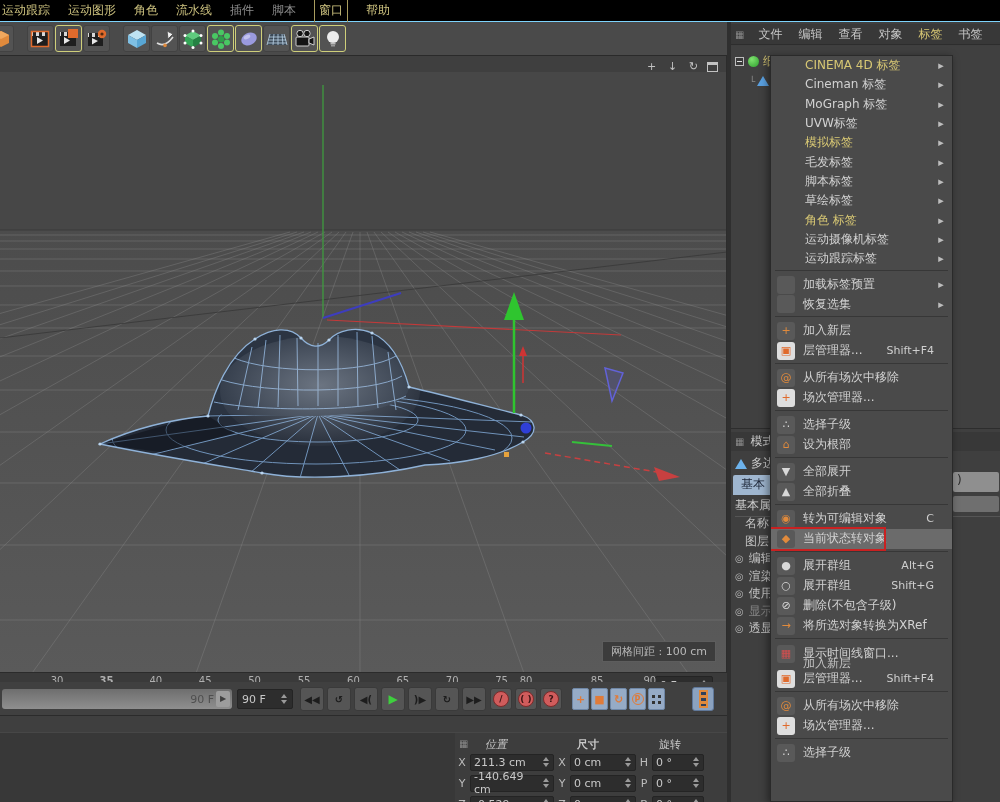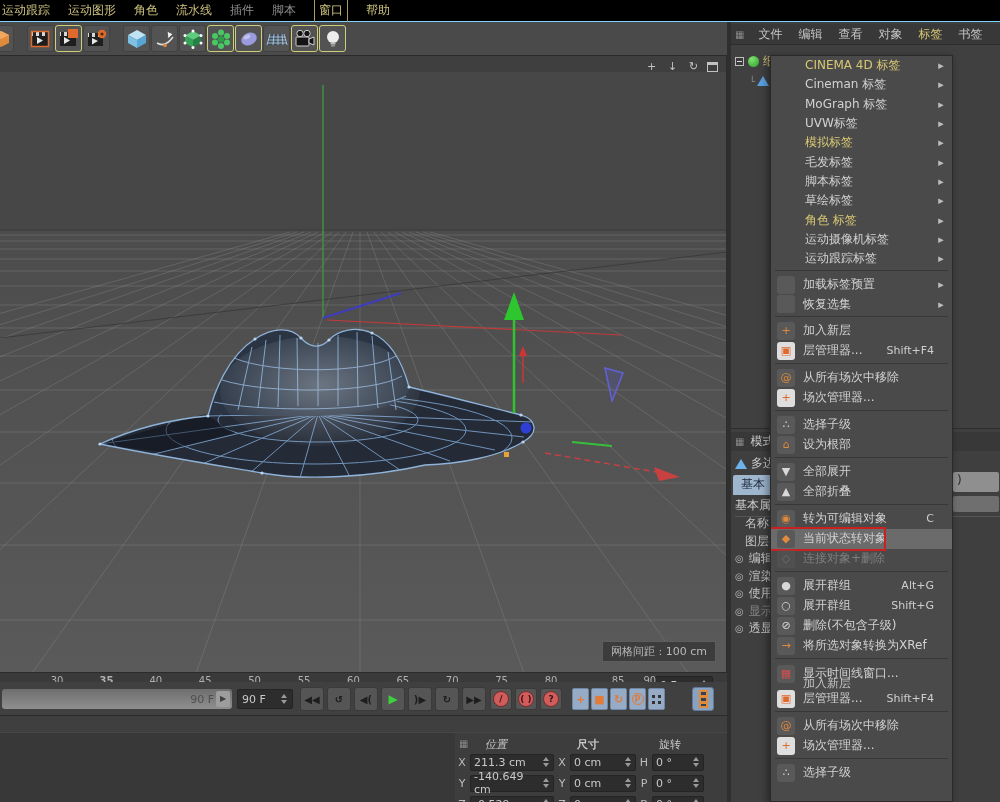--- a/index.html
+++ b/index.html
@@ -446,23 +446,23 @@
       <span class="tick-num" style="left: 304px;">55</span>
       <span class="tick-mark" style="left: 304px;"></span>
       <span class="tick-num" style="left: 353.4px;">60</span>
       <span class="tick-mark" style="left: 353.4px;"></span>
       <span class="tick-num" style="left: 402.8px;">65</span>
       <span class="tick-mark" style="left: 402.8px;"></span>
       <span class="tick-num" style="left: 452.2px;">70</span>
       <span class="tick-mark" style="left: 452.2px;"></span>
       <span class="tick-num" style="left: 501.6px;">75</span>
       <span class="tick-mark" style="left: 501.6px;"></span>
-      <span class="tick-num" style="left: 551px;">80</span>
+      <span class="tick-num" style="left: 526px;">80</span>
       <span class="tick-mark" style="left: 551px;"></span>
-      <span class="tick-num" style="left: 618px;">85</span>
+      <span class="tick-num" style="left: 597px;">85</span>
       <span class="tick-mark" style="left: 600.4px;"></span>
       <span class="tick-num" style="left: 649.8px;">90</span>
       <span class="tick-mark" style="left: 649.8px;"></span>
     </div>
 
   <div id="transport">
     <div id="range-slider">
       <span>90 F</span>
       <span id="range-knob">▶</span>
     </div>
@@ -659,24 +659,20 @@
       <div class="cm-sep"></div>
       <div class="cm-item">
         <span class="mi" style="color: rgb(224, 138, 60);">◉</span>
         <span>转为可编辑对象</span>
         <span class="cm-short">C</span>
       </div>
       <div class="cm-item hl redbox">
         <span class="mi" style="color: rgb(224, 138, 60);">◆</span>
         <span>当前状态转对象</span>
       </div>
-      <div class="cm-item disabled">
-        <span class="mi dimbox" style="color: rgb(154, 154, 154);">◇</span>
-        <span>连接对象+删除</span>
-      </div>
       <div class="cm-sep"></div>
       <div class="cm-item">
         <span class="mi" style="color: rgb(216, 216, 216);">●</span>
         <span>展开群组</span>
         <span class="cm-short">Alt+G</span>
       </div>
       <div class="cm-item">
         <span class="mi" style="color: rgb(216, 216, 216);">○</span>
         <span>展开群组</span>
         <span class="cm-short">Shift+G</span>

